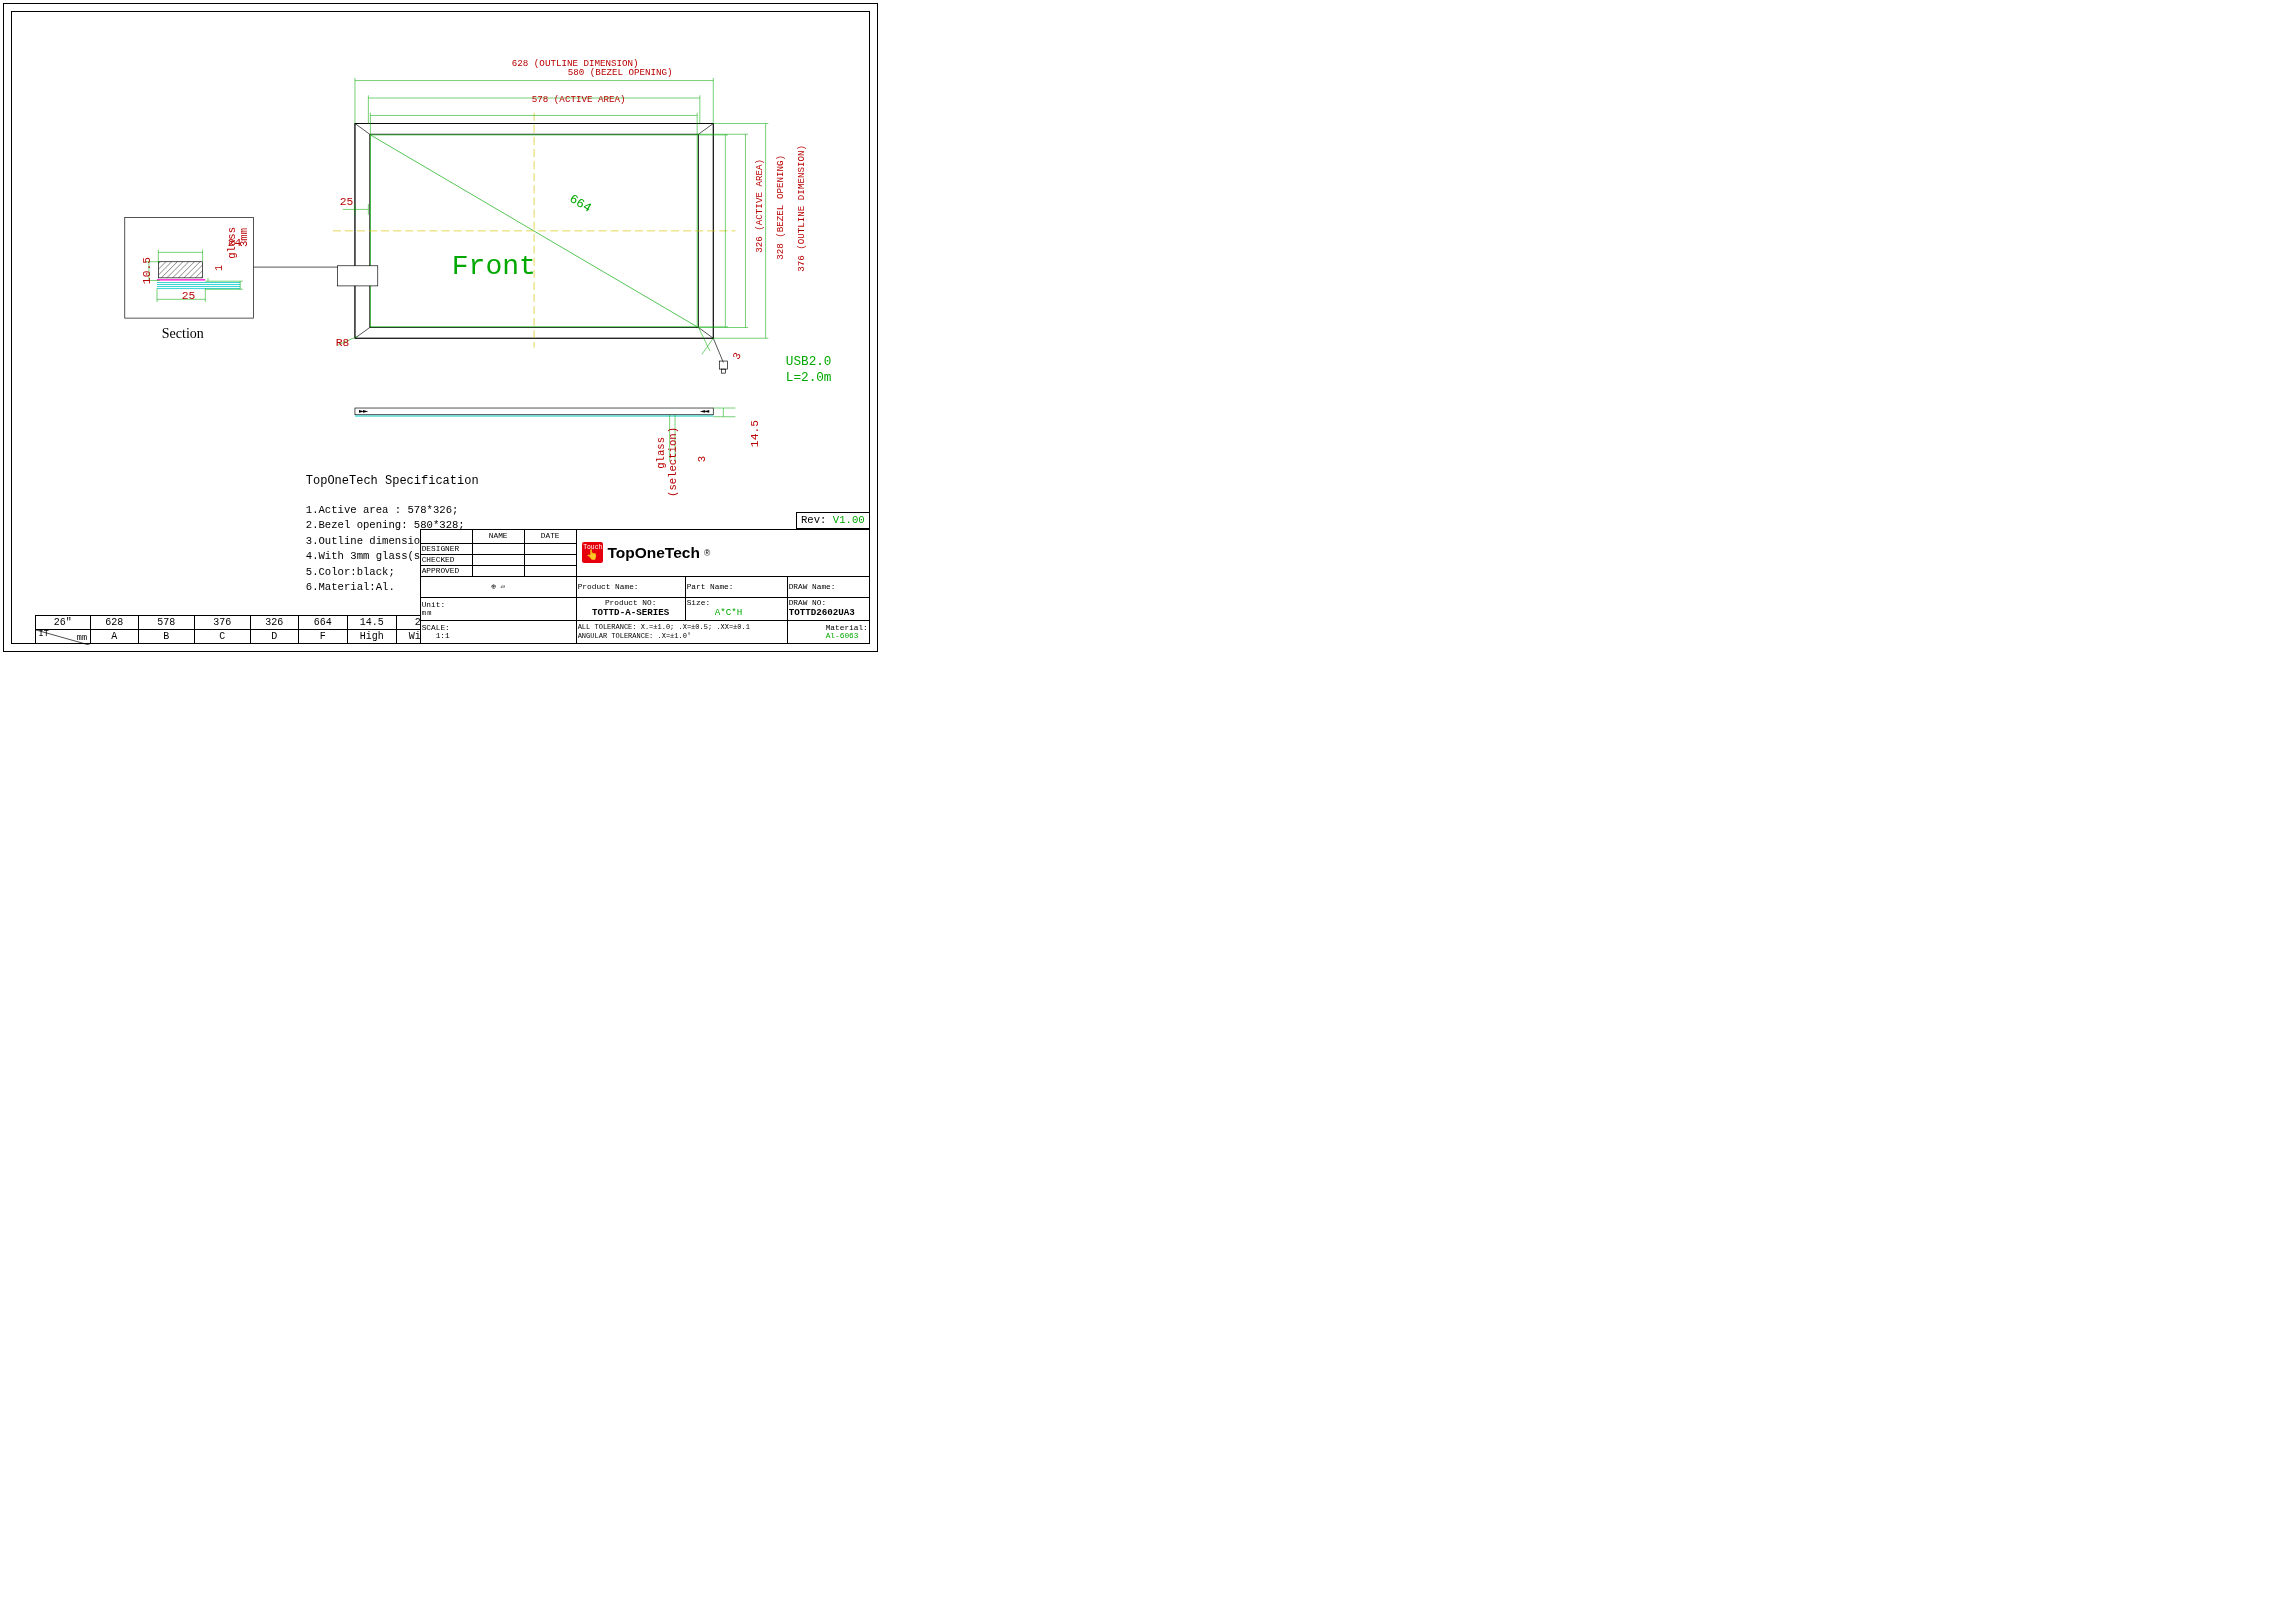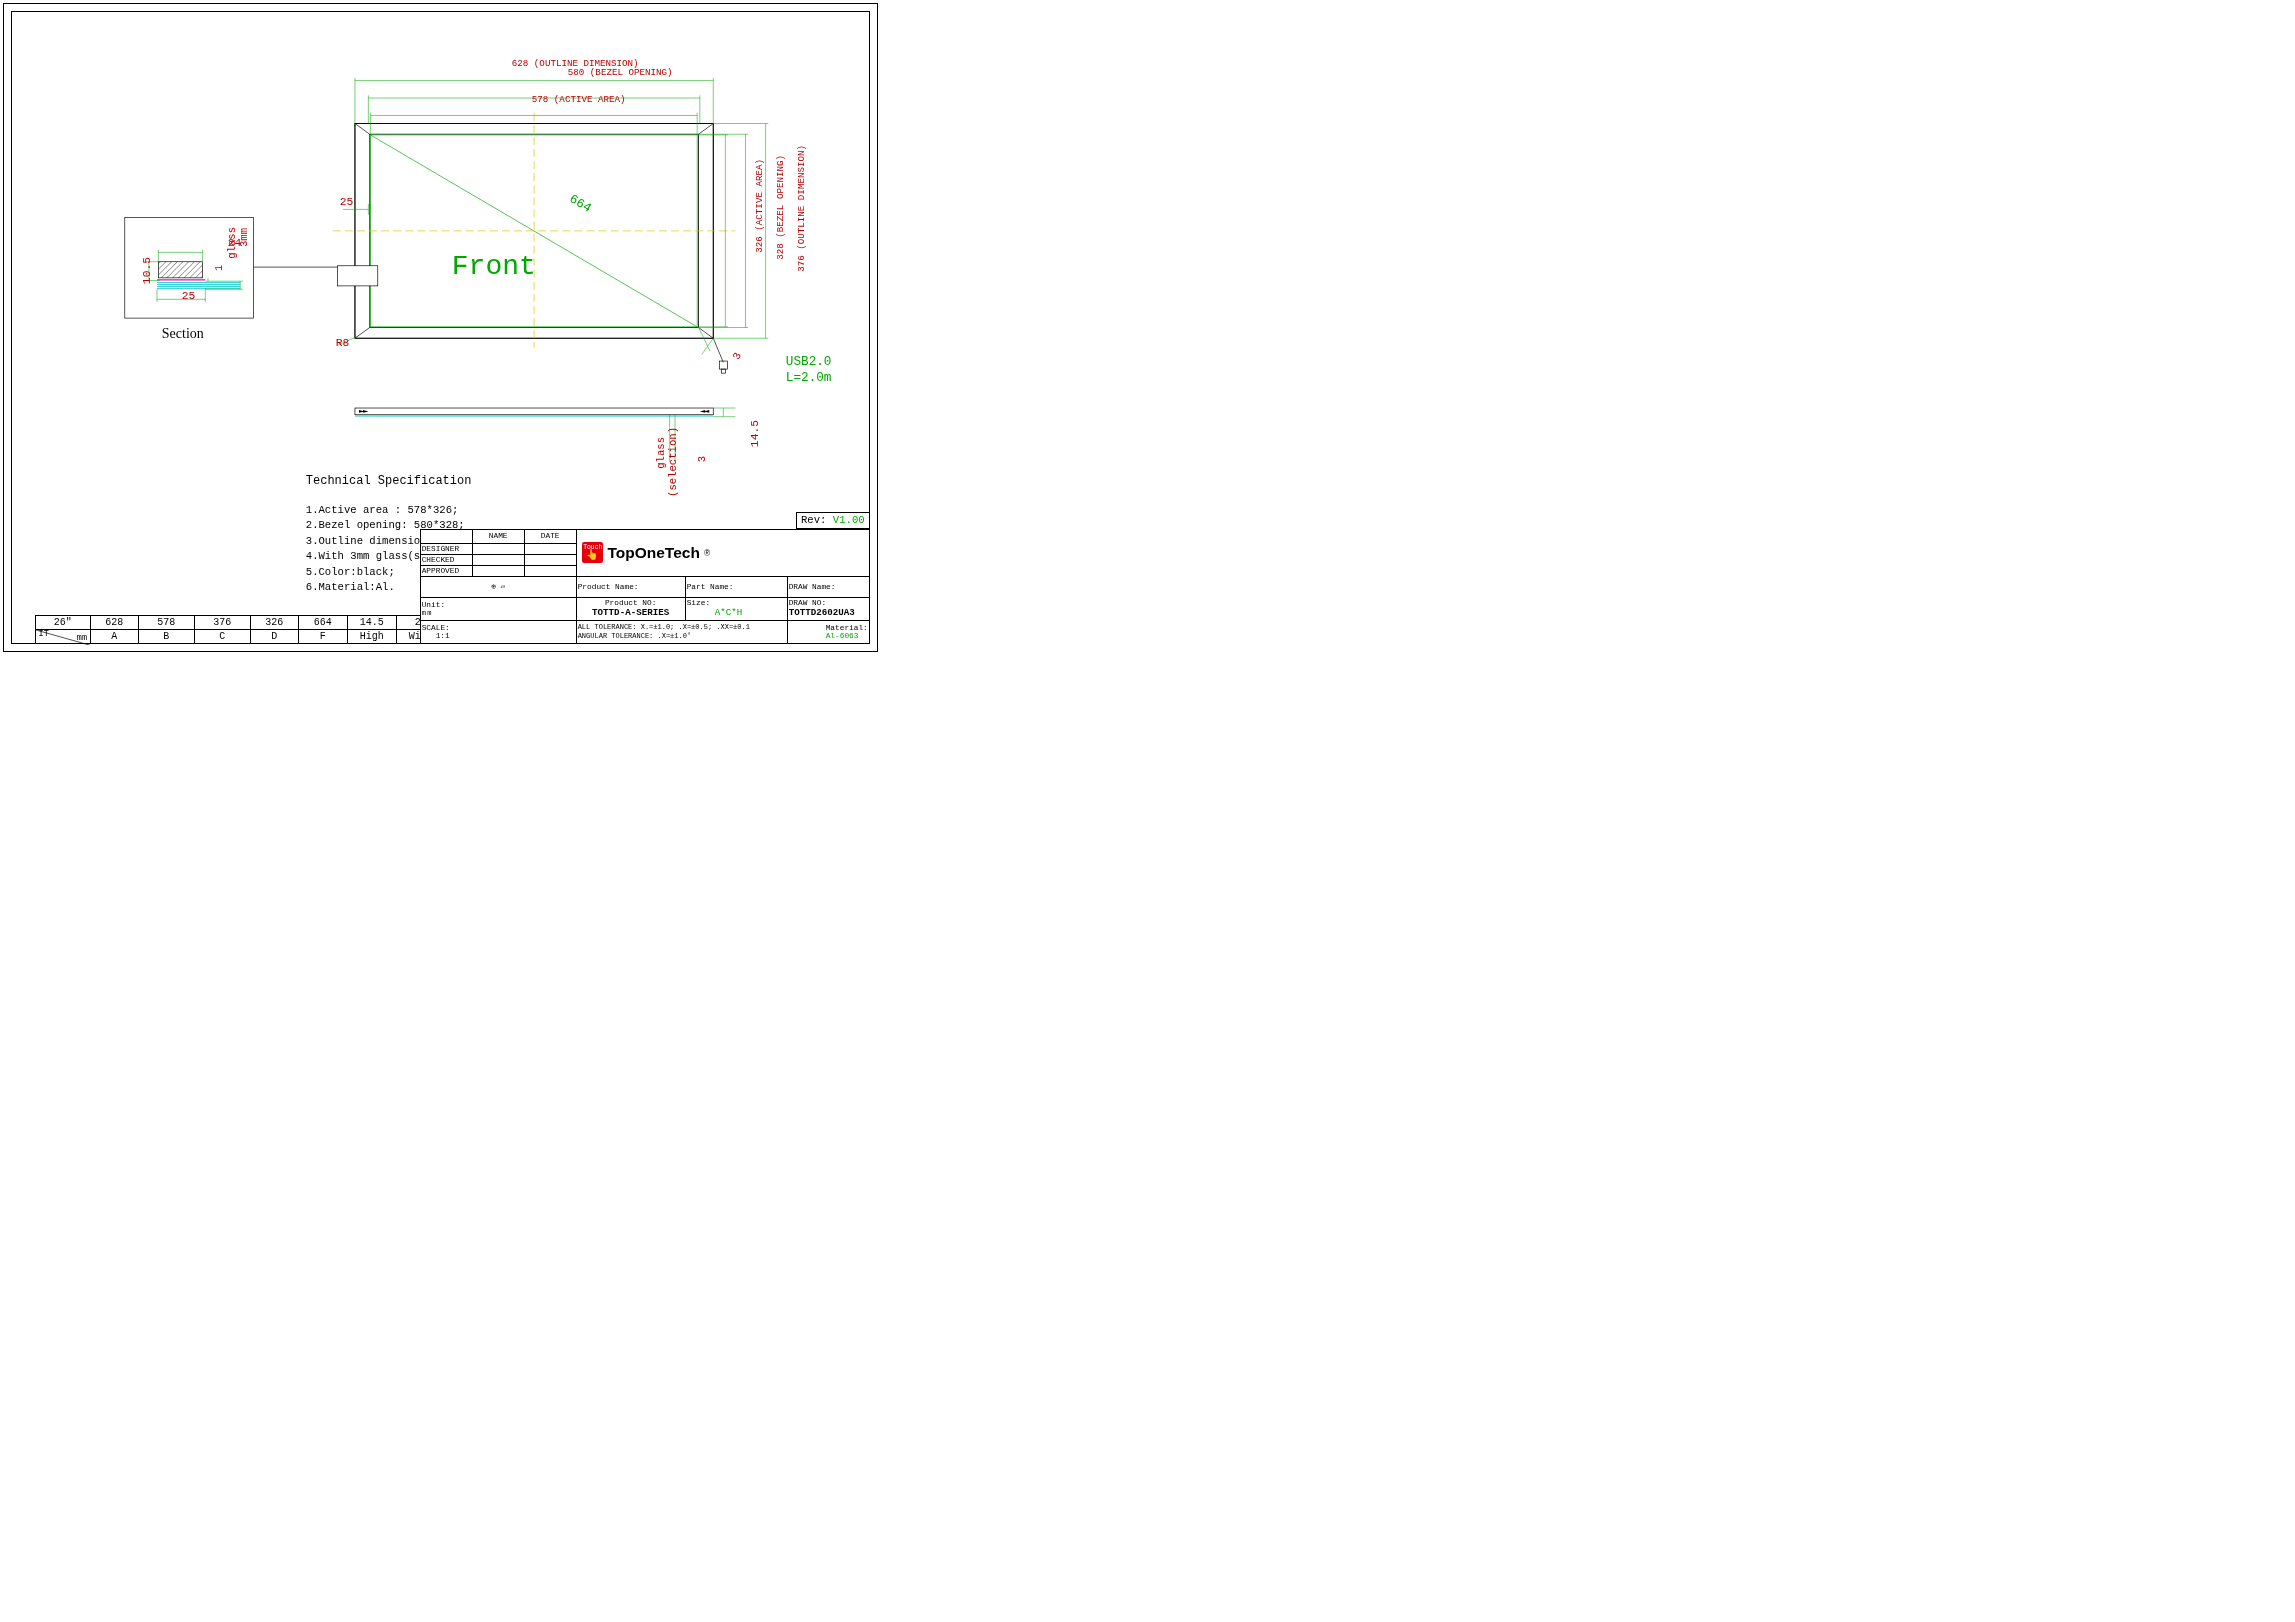--- a/index.html
+++ b/index.html
@@ -237,21 +237,21 @@
   <div class="lbl red" style="left:178px; top:286px; font-size:11.3px;">25</div>
   <div class="lbl red vtxt" style="left:210px; top:261px; font-size:10px;">1</div>
   <div class="lbl red vtxt" style="left:222px; top:223px; font-size:10.6px;">glass</div>
   <div class="lbl red vtxt" style="left:234px; top:224px; font-size:10.6px;">3mm</div>
 
   <div class="lbl red vtxt" style="left:745px; top:416px; font-size:11.3px;">14.5</div>
   <div class="lbl red vtxt" style="left:651px; top:433px; font-size:10.6px;">glass</div>
   <div class="lbl red vtxt" style="left:663px; top:423px; font-size:10.6px;">(selection)</div>
   <div class="lbl red vtxt" style="left:692px; top:452px; font-size:10.6px;">3</div>
 
-  <div class="spec-title" style="left:302px; top:470px;">Technical Specification</div>
+  <div class="spec-title" style="left:302px; top:470px;">TopOneTech Specification</div>
   <div class="spec-line" style="left:302px; top:500px;">1.Active area : 578*326;</div>
   <div class="spec-line" style="left:302px; top:515px;">2.Bezel opening: 580*328;</div>
   <div class="spec-line" style="left:302px; top:531px;">3.Outline dimension: 628*376*14.5;</div>
   <div class="spec-line" style="left:302px; top:546px;">4.With 3mm glass(selection);</div>
   <div class="spec-line" style="left:302px; top:562px;">5.Color:black;</div>
   <div class="spec-line" style="left:302px; top:577px;">6.Material:Al.</div>
 
   <div class="rev-box" style="right:7px; top:508px;">
     <span>Rev:</span>
     <span class="green">V1.00</span>

